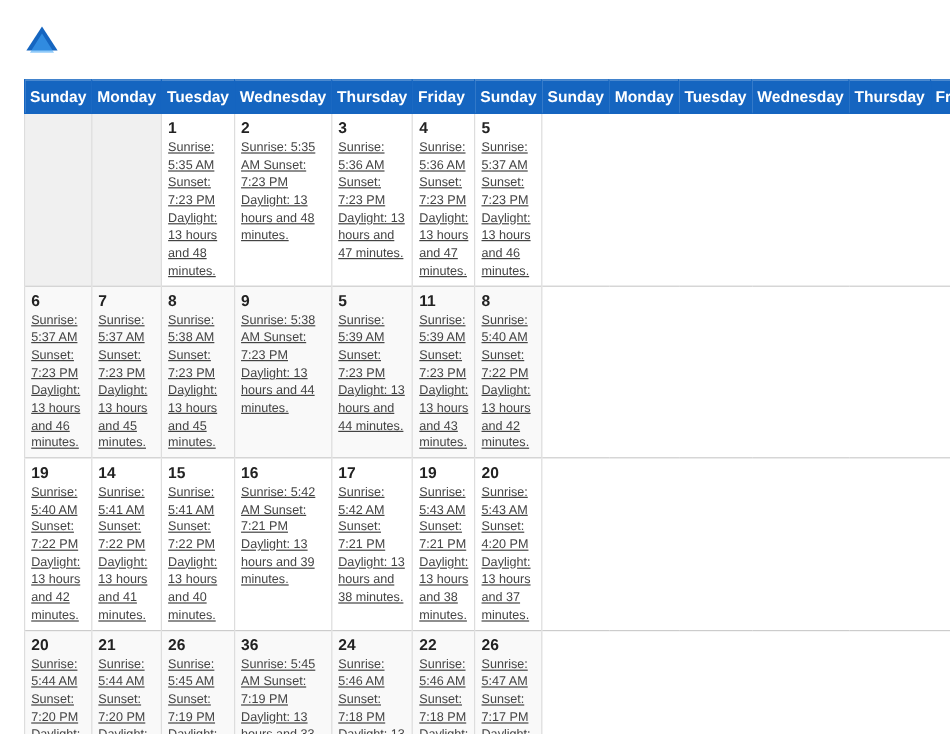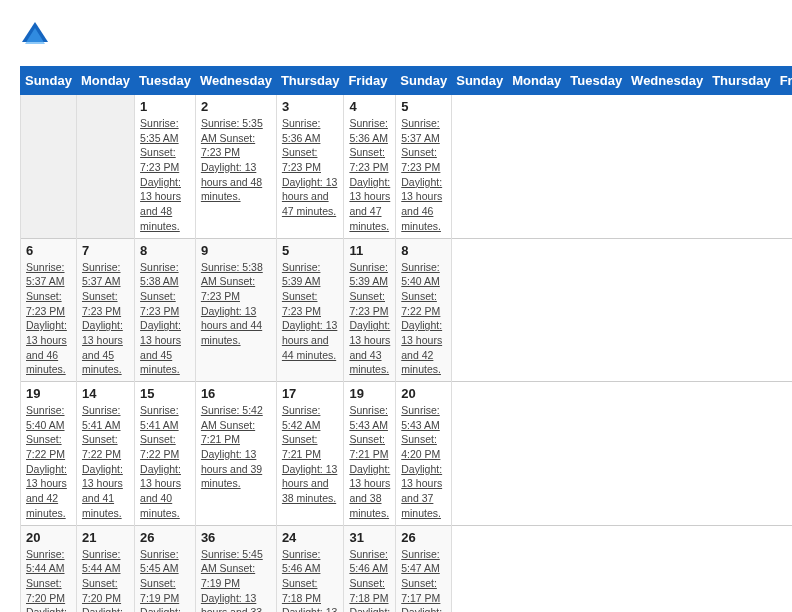--- a/index.html
+++ b/index.html
@@ -283,21 +283,21 @@
 Sunset: 7:19 PM
 Daylight: 13 hours and 33 minutes.</div>
         </td>
         <td>
           <span class="day-number">24</span>
           <div class="day-info">Sunrise: 5:46 AM
 Sunset: 7:18 PM
 Daylight: 13 hours and 32 minutes.</div>
         </td>
         <td>
-          <span class="day-number">31</span>
+          <span class="day-number">22</span>
           <div class="day-info">Sunrise: 5:46 AM
 Sunset: 7:18 PM
 Daylight: 13 hours and 31 minutes.</div>
         </td>
         <td>
           <span class="day-number">26</span>
           <div class="day-info">Sunrise: 5:47 AM
 Sunset: 7:17 PM
 Daylight: 13 hours and 30 minutes.</div>
         </td>

